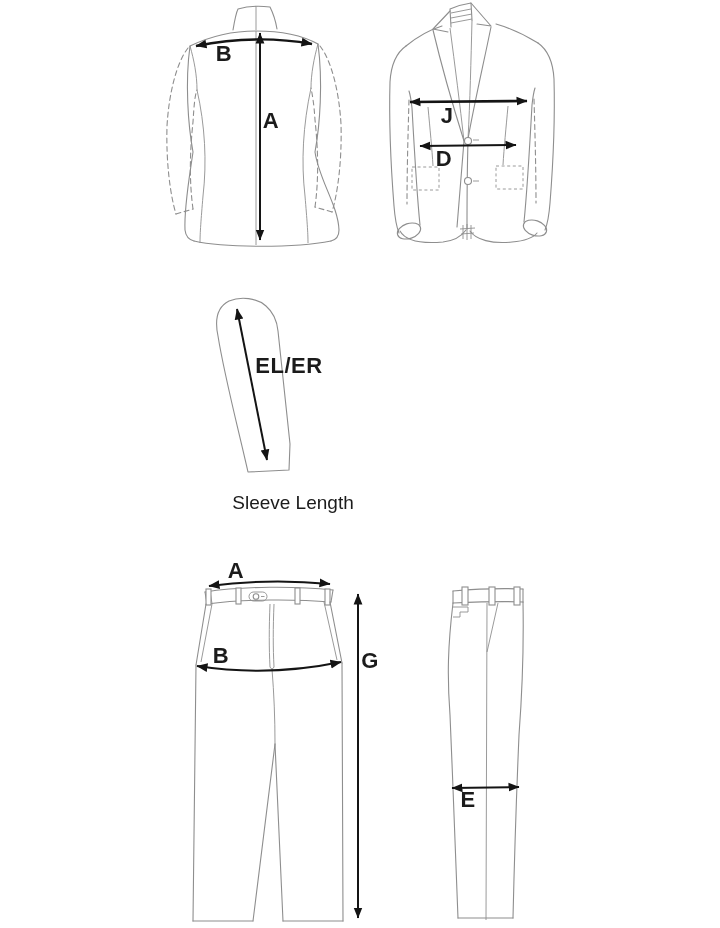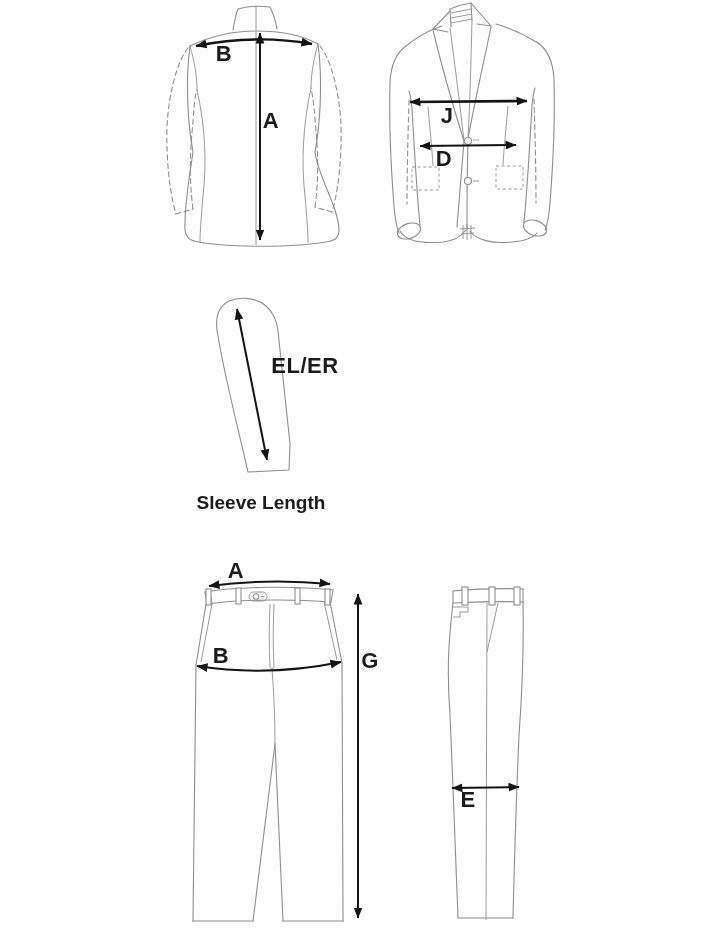--- a/index.html
+++ b/index.html
@@ -22,24 +22,25 @@
     transform:translate(-50%,-50%);
     font-weight:bold;
     font-size:22px;
     color:var(--text);
     white-space:nowrap;
     letter-spacing:0.5px;
   }
   .caption-label{
     position:absolute;
     transform:translate(-50%,-50%);
-    font-weight:bold;
+    font-weight:normal;
     font-size:19px;
     color:var(--text);
     white-space:nowrap;
+    margin-left:32px;
   }
   .garment{fill:none;stroke:var(--outline);stroke-width:1.1;stroke-linecap:round;stroke-linejoin:round;}
   .garment-thin{fill:none;stroke:var(--outline);stroke-width:0.9;}
   .dashed{stroke-dasharray:5 3.5;}
   .dashed-fine{stroke-dasharray:3 2.6;}
   .loop{fill:#ffffff;stroke:var(--outline);stroke-width:1.1;}
   .btn{fill:#ffffff;stroke:var(--outline);stroke-width:1.1;}
   .arrow{fill:none;stroke:var(--arrow);stroke-width:2;}
   .arrow-thick{fill:none;stroke:var(--arrow);stroke-width:2.6;}
   .arrow-mid{fill:none;stroke:var(--arrow);stroke-width:2.3;}
@@ -204,19 +205,19 @@
       <path class="garment" d="M458,918 L513,918"></path>
 
       <path class="arrow" d="M452,788 L519,787" marker-start="url(#ah)" marker-end="url(#ah)"></path>
     </g>
   </svg>
 
   <div class="measure-label" style="left:224px;top:54px;">B</div>
   <div class="measure-label" style="left:271px;top:121px;">A</div>
   <div class="measure-label" style="left:447px;top:116px;">J</div>
   <div class="measure-label" style="left:444px;top:159px;">D</div>
-  <div class="measure-label" style="left:305px;top:366px;">EL/ER</div>
+  <div class="measure-label" style="left:289px;top:366px;">EL/ER</div>
   <div class="caption-label" style="left:261px;top:503px;">Sleeve Length</div>
   <div class="measure-label" style="left:236px;top:571px;">A</div>
   <div class="measure-label" style="left:221px;top:656px;">B</div>
   <div class="measure-label" style="left:370px;top:661px;">G</div>
   <div class="measure-label" style="left:468px;top:800px;">E</div>
 </div>
 
 </body></html>

